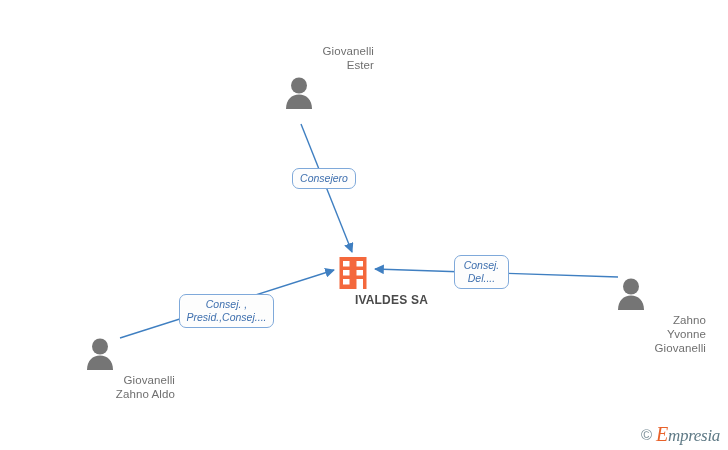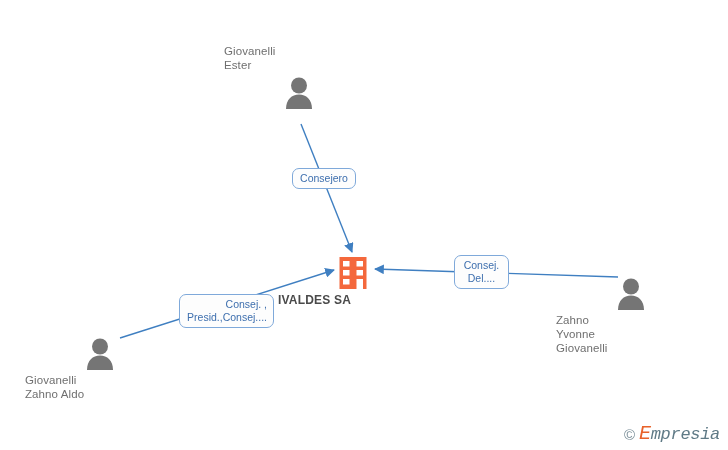--- a/index.html
+++ b/index.html
@@ -24,21 +24,21 @@
     top: 0;
     width: 728px;
     height: 450px;
     pointer-events: none;
   }
 
   
   .person {
     position: absolute;
     width: 150px;
-    text-align: left;
+    text-align: right;
   }
   .person .glyph {
     display: block;
     width: 150px;
     height: 34px;
     line-height: 0;
   }
   .person .pname {
     display: block;
     font-size: 11.5px;
@@ -47,21 +47,21 @@
     letter-spacing: .1px;
     white-space: pre-line;
   }
   .person.label-above .pname { margin-bottom: 3px; }
   .person.label-below .pname { margin-top: 3px; }
 
   
   #company {
     position: absolute;
     width: 150px;
-    text-align: left;
+    text-align: right;
   }
   #company .glyph {
     display: block;
     width: 150px;
     height: 34px;
     line-height: 0;
   }
   #company .cname {
     display: block;
     margin-top: 4px;
@@ -78,39 +78,40 @@
     background: #fdfdfd;
     border: 1px solid #7fa9da;
     border-radius: 7px;
     color: #3e6fae;
     font-size: 10.5px;
     line-height: 13px;
     text-align: center;
     white-space: pre-line;
     padding: 3px 6px;
     box-shadow: 0 0 0 1px rgba(255,255,255,.6) inset;
+    font-style: italic;
   }
 
   
   #watermark {
     position: absolute;
     right: 8px;
     bottom: 6px;
     display: flex;
     align-items: center;
     gap: 4px;
     user-select: none;
   }
   #watermark .copy {
     font-size: 15px;
     color: #7b8f99;
     line-height: 1;
   }
   #watermark .brand {
-    font-family: Liberation Mono, monospace;
+    font-family: Liberation Serif, serif;
     font-style: italic;
     font-size: 17px;
     line-height: 1;
     color: #5f7a86;
     letter-spacing: -.3px;
   }
   #watermark .brand .cap { color: #e8622a; font-size: 20px; }
 </style>
 </head>
 <body>
@@ -161,21 +162,21 @@
           <rect x="78.5" y="24" width="6.5" height="10"></rect>
         </g>
       </svg>
     </span>
     <span class="cname">IVALDES SA</span>
   </div>
 
   <div class="role" style="left:454px; top:255px; width:55px;">Consej.
 Del....</div>
 
-  <div class="role" style="left:179px; top:294px; width:95px;text-align:right;">Consej. ,
+  <div class="role" style="left:179px; top:294px; width:95px;">Consej. ,
 Presid.,Consej....</div>
 
   <div class="person label-below" style="left:556px; top:276px;">
     <span class="glyph">
       <svg width="150" height="34" viewBox="0 0 150 34">
         <g fill="#757575">
           <circle cx="75" cy="10.5" r="8"></circle>
           <path d="M62 34 c0 -9.5 5.8 -14.5 13 -14.5 s13 5 13 14.5 z"></path>
         </g>
       </svg>

